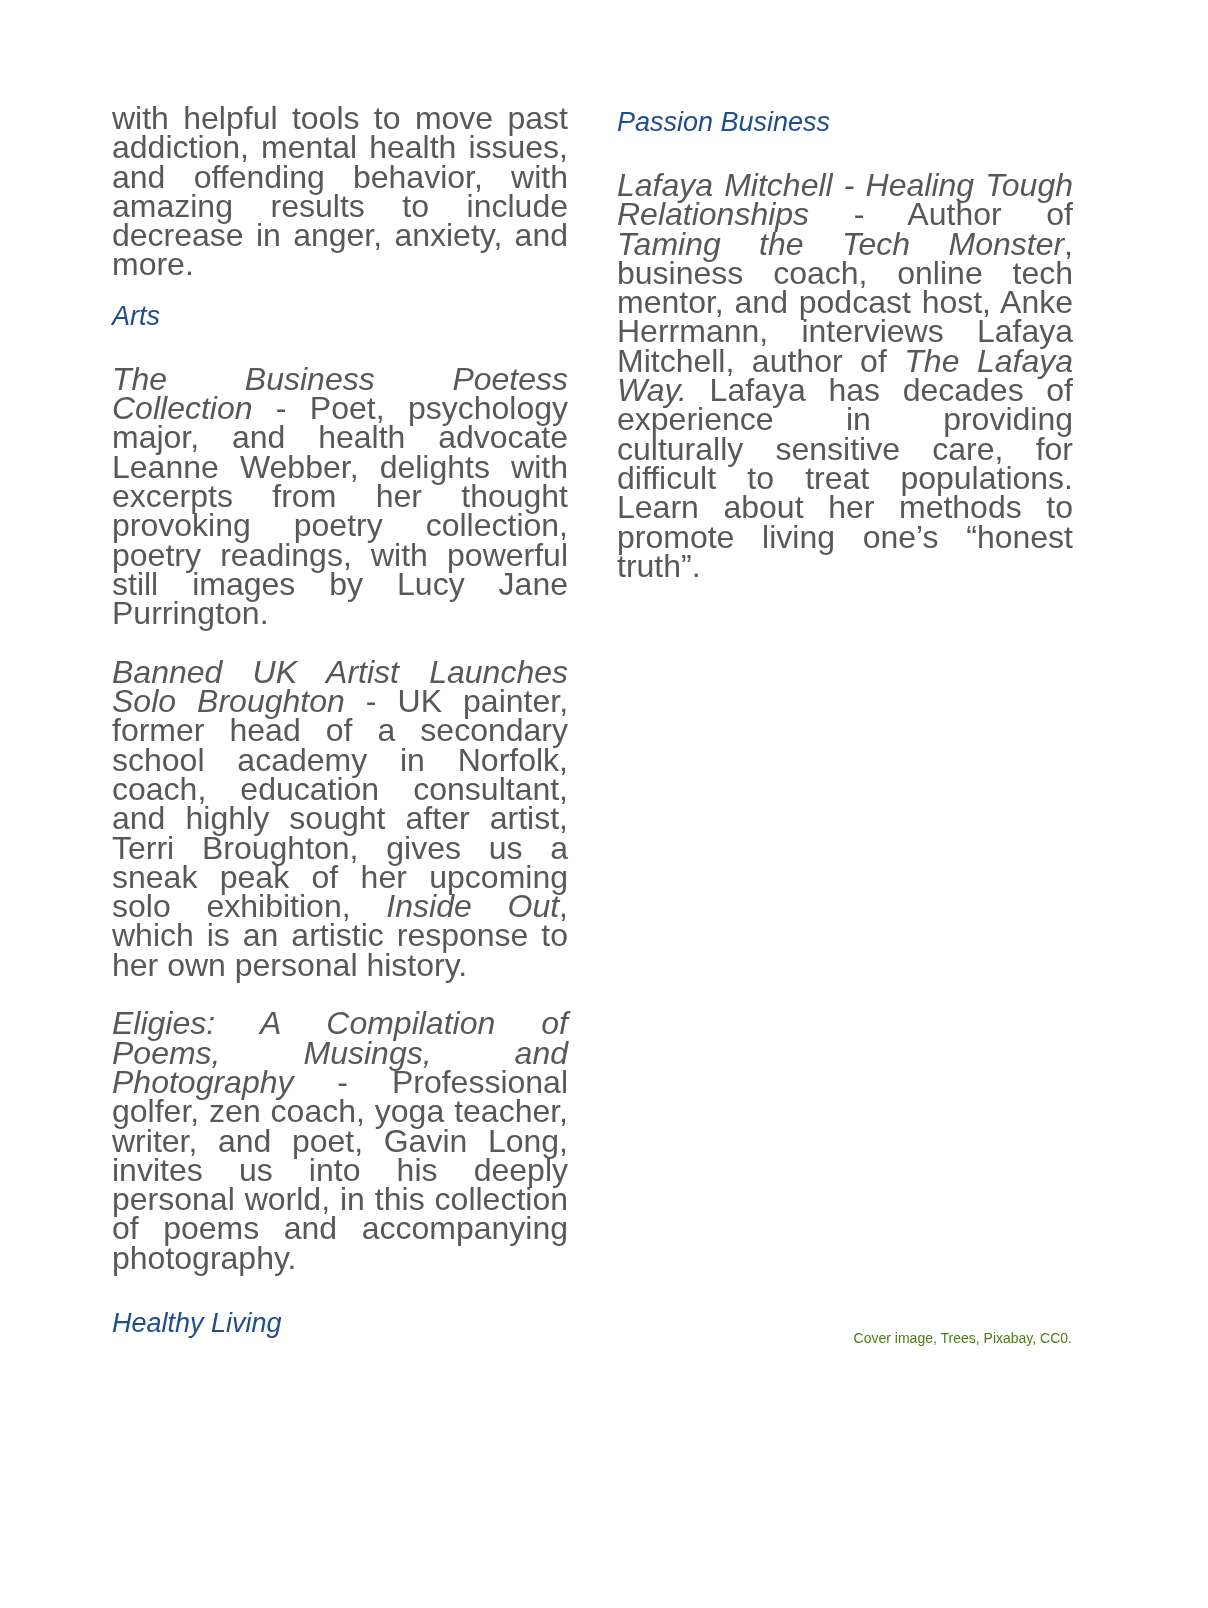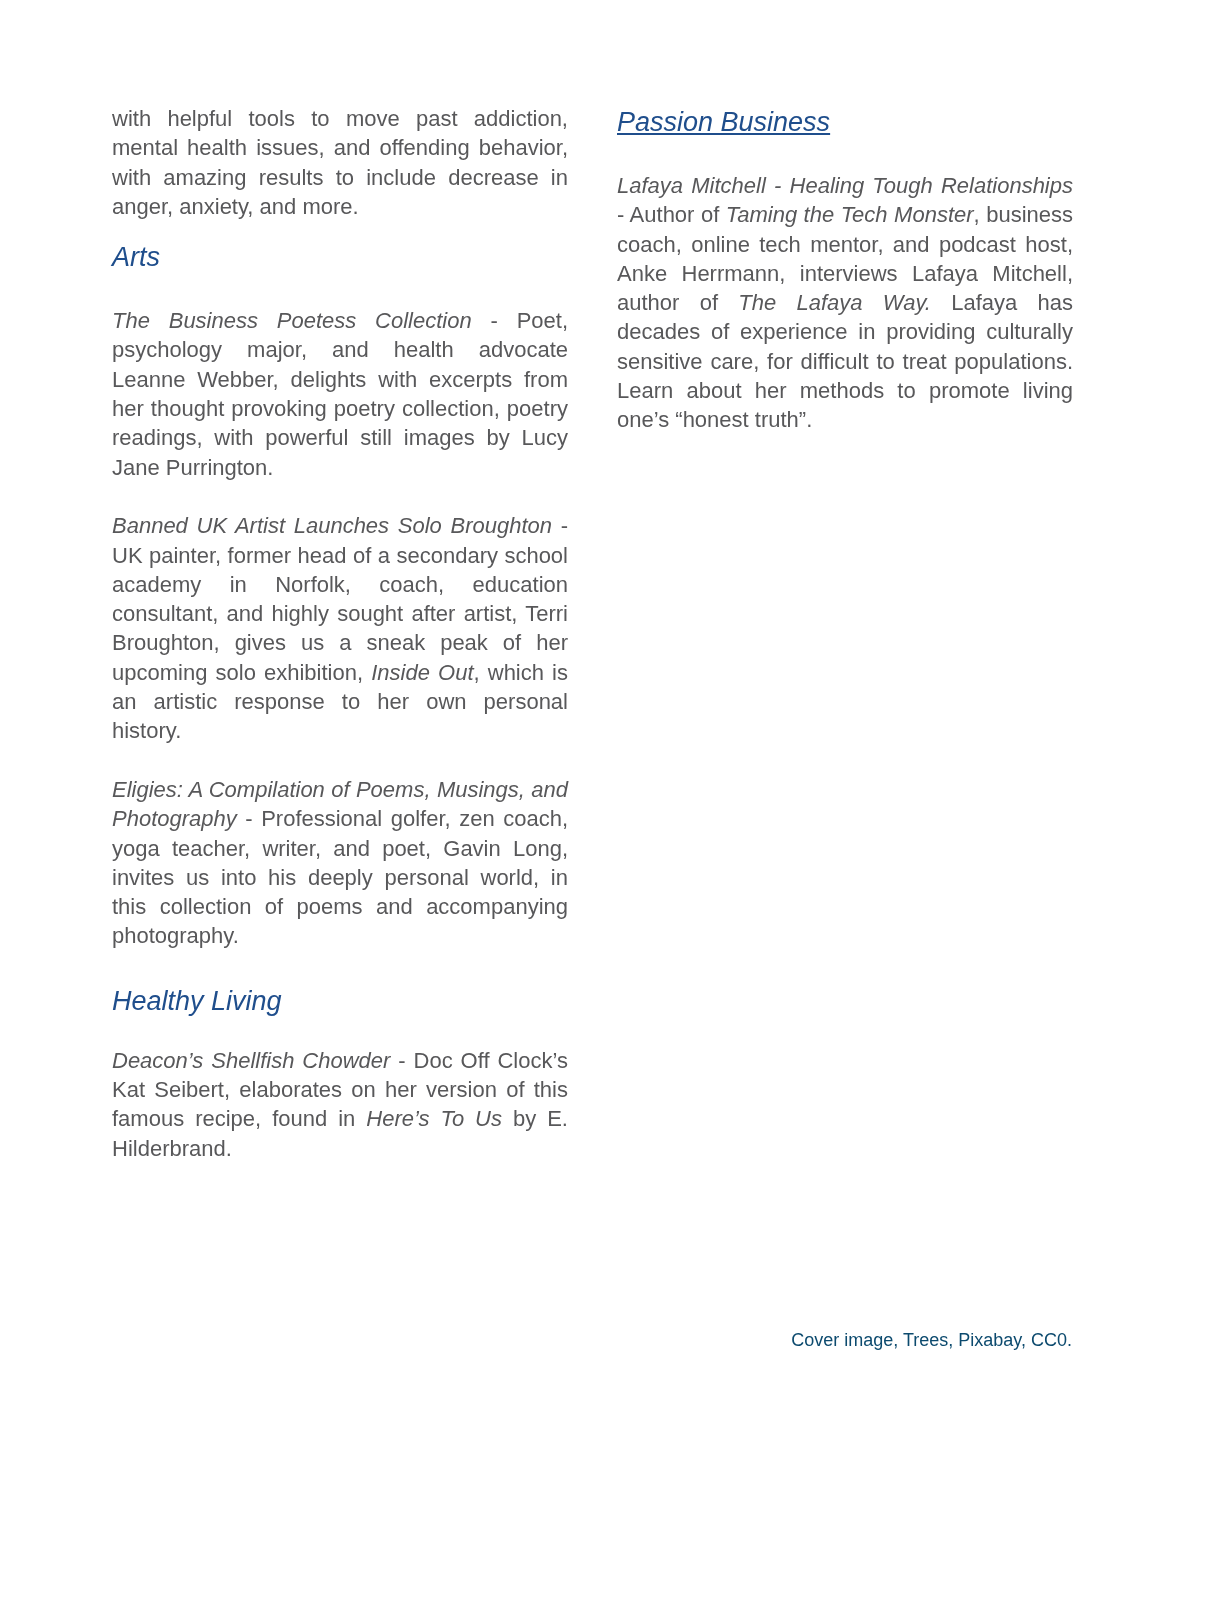--- a/index.html
+++ b/index.html
@@ -1,47 +1,46 @@
 <!DOCTYPE html>
 <html><head>
   <meta charset="utf-8">
   <style>
     html, body { margin: 0; padding: 0; background: #ffffff; }
     body { width: 1208px; height: 1608px; position: relative; overflow: hidden;
       font-family: "Liberation Sans", sans-serif; color: #58585a; }
     .col { position: absolute; top: 104px; width: 456px; }
     .col.left { left: 112px; }
     .col.right { left: 617px; }
-    p { margin: 0; font-size: 22px; line-height: 29.3px; text-align: justify; text-align-last: left; }
+    p { margin: 0; font-size: 32px; line-height: 29.3px; text-align: justify; text-align-last: left; }
     p.spaced { margin-top: 29.3px; }
     h2 { margin: 0; font-weight: normal; font-style: italic; color: #1f4e8c;
       font-size: 27px; line-height: 32px; }
     em { }
     .h-arts { margin-top: 20px; margin-bottom: 33px; }
     .h-healthy { margin-top: 34px; margin-bottom: 29px; }
-    .h-passion { margin-top: 2px; margin-bottom: 33px; text-decoration: underline; }
-    .caption { position: absolute; top: 1330px; right: 136px; font-size: 18px; color: #0c4a6e; }
+    .h-passion { margin-top: 2px; margin-bottom: 33px; }
+    .caption { position: absolute; top: 1330px; right: 136px; font-size: 14px; color: #4d7c0f; }
   </style>
 </head>
 <body>
 
 <div class="col left">
   <p>with helpful tools to move past addiction, mental health issues, and offending behavior, with amazing results to include decrease in anger, anxiety, and more.</p>
 
   <h2 class="h-arts">Arts</h2>
 
   <p><em>The Business Poetess Collection</em><span> - </span><span>Poet, psychology major, and health advocate Leanne Webber, delights with excerpts from her thought provoking poetry collection, poetry readings, with powerful still images by Lucy Jane Purrington.</span></p>
 
   <p class="spaced"><em>Banned UK Artist Launches Solo Broughton</em><span> - </span><span>UK painter, former head of a secondary school academy in Norfolk, coach, education consultant, and highly sought after artist, Terri Broughton, gives us a sneak peak of her upcoming solo exhibition, </span><em>Inside Out</em><span>, which is an artistic response to her own personal history.</span></p>
 
   <p class="spaced"><em>Eligies: A Compilation of Poems, Musings, and Photography</em><span> - </span><span>Professional golfer, zen coach, yoga teacher, writer, and poet, Gavin Long, invites us into his deeply personal world, in this collection of poems and accompanying photography.</span></p>
 
   <h2 class="h-healthy">Healthy Living</h2>
 
-  <p><em>Deacon’s Shellfish Chowder</em><span> - </span><span>Doc Off Clock’s Kat Seibert, elaborates on her version of this famous recipe, found in </span><em>Here’s To Us</em><span> by E. Hilderbrand.</span></p>
 
 </div>
 
 <div class="col right">
   <h2 class="h-passion">Passion Business</h2>
 
   <p><em>Lafaya Mitchell - Healing Tough Relationships</em><span> - </span><span>Author of </span><em>Taming the Tech Monster</em><span>, business coach, online tech mentor, and podcast host, Anke Herrmann, interviews Lafaya Mitchell, author of </span><em>The Lafaya Way.</em><span> Lafaya has decades of experience in providing culturally sensitive care, for difficult to treat populations. Learn about her methods to promote living one’s “honest truth”.</span></p>
 </div>
 
 <div class="caption">Cover image, Trees, Pixabay, CC0.</div>

